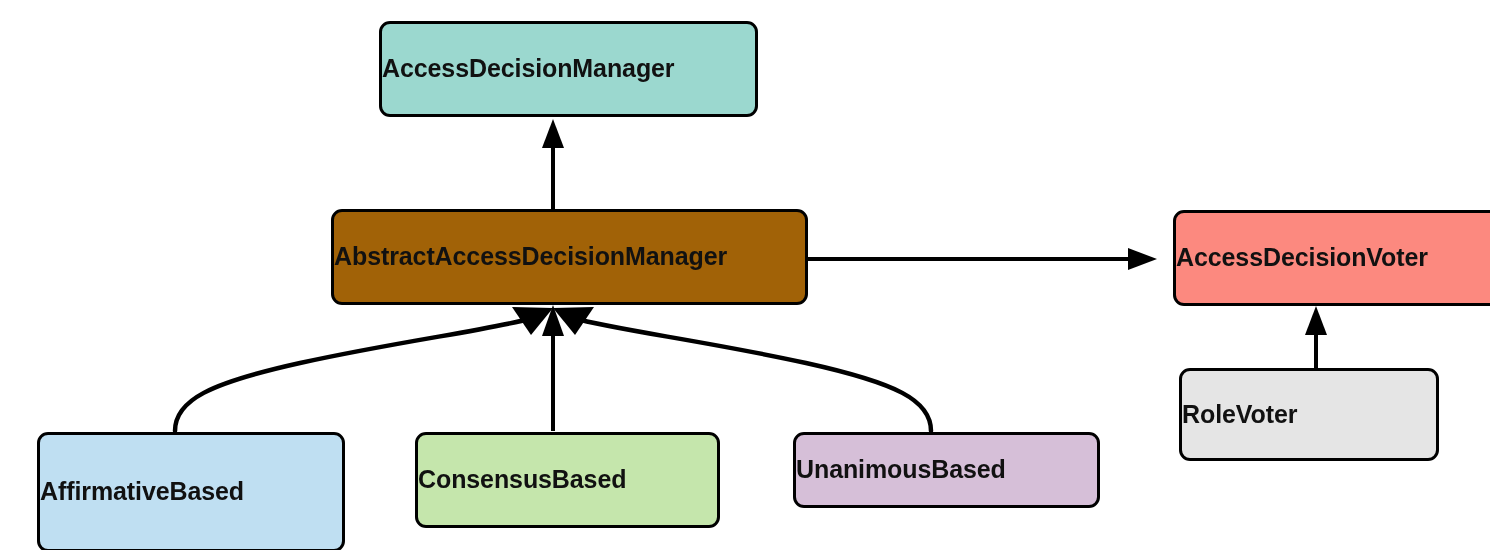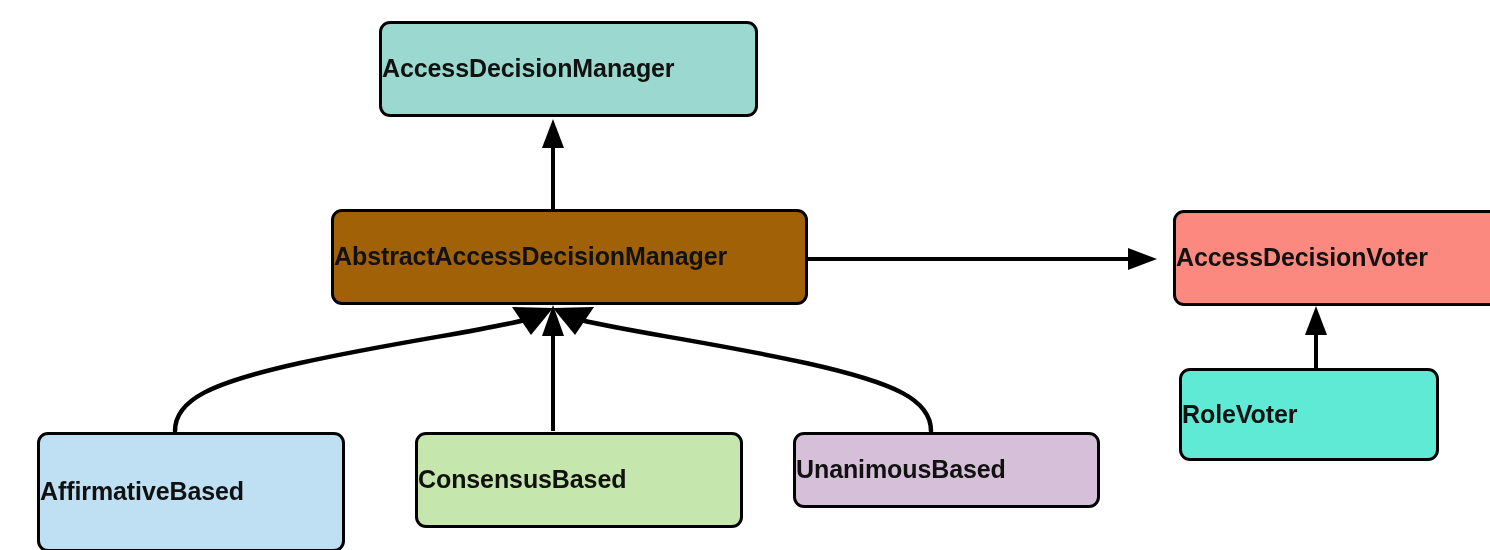--- a/index.html
+++ b/index.html
@@ -87,29 +87,29 @@
   </div>
 
   <div class="node" style="left:316px; top:209px; width:477px; height:96px; background:#a16207;">
     <span class="node-label">AbstractAccessDecisionManager</span>
   </div>
 
   <div class="node" style="left:1158px; top:210px; width:340px; height:96px; background:#FC897F;">
     <span class="node-label">AccessDecisionVoter</span>
   </div>
 
-  <div class="node" style="left:1164px; top:368px; width:260px; height:93px; background:#5eead4;">
+  <div class="node" style="left:1164px; top:368px; width:260px; height:93px; background:#e5e5e5;">
     <span class="node-label">RoleVoter</span>
   </div>
 
   <div class="node" style="left:22px; top:432px; width:308px; height:120px; background:#BFDFF2;">
     <span class="node-label">AffirmativeBased</span>
   </div>
 
-  <div class="node" style="left:400px; top:432px; width:328px; height:96px; background:#C5E6AC;">
+  <div class="node" style="left:400px; top:432px; width:305px; height:96px; background:#C5E6AC;">
     <span class="node-label">ConsensusBased</span>
   </div>
 
   <div class="node" style="left:778px; top:432px; width:307px; height:76px; background:#D6BFD8;">
     <span class="node-label">UnanimousBased</span>
   </div>
 
 </div>
 
 </body></html>

